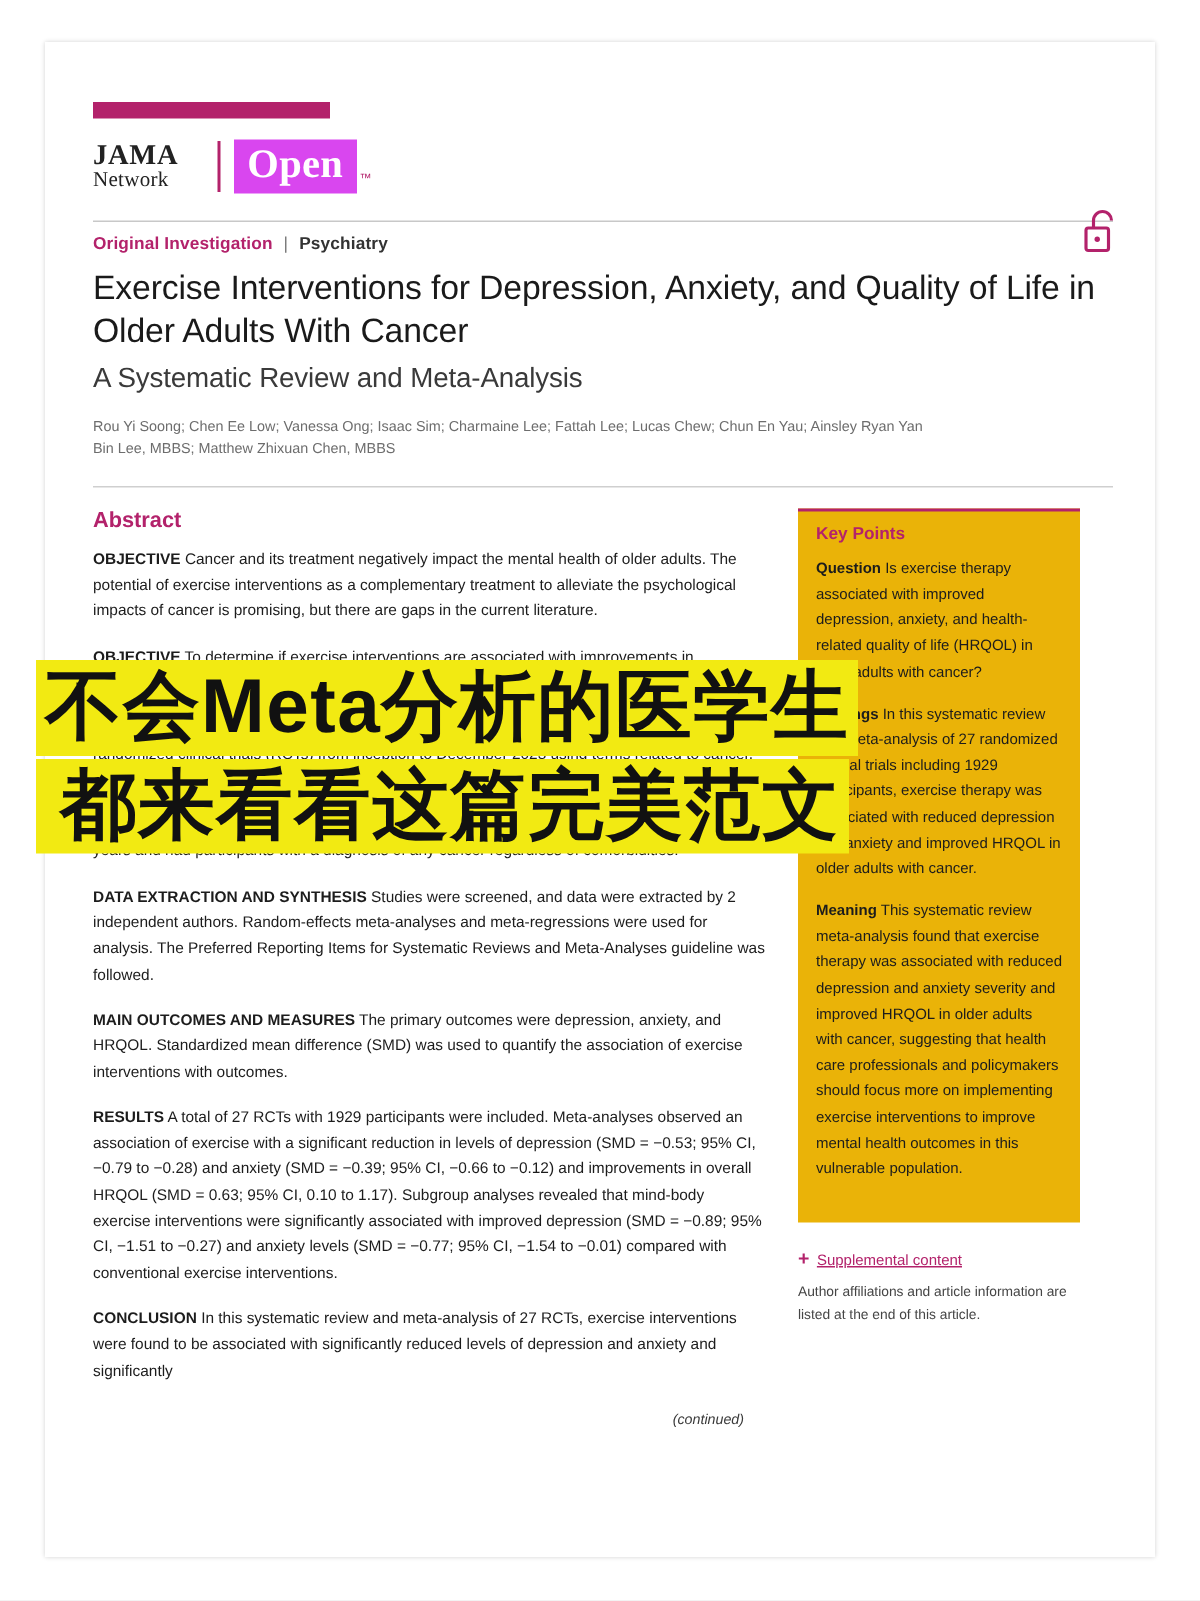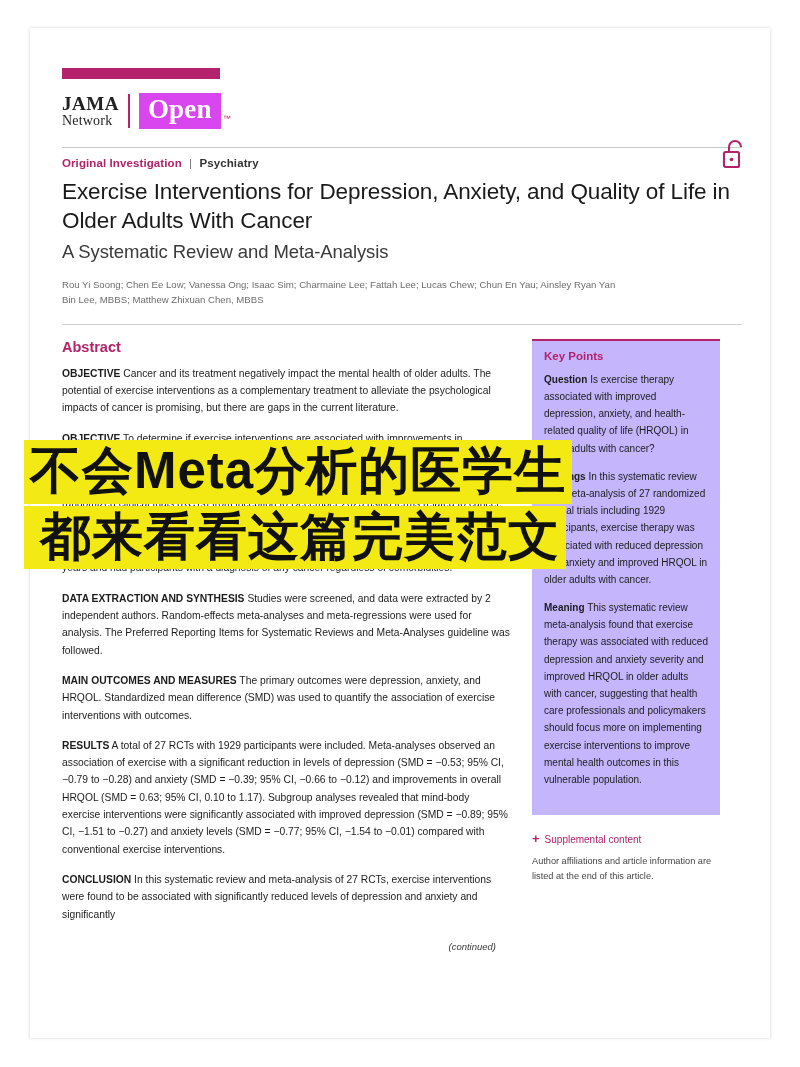--- a/index.html
+++ b/index.html
@@ -39,21 +39,21 @@
     margin-bottom: 14px;
   }
   .logo-row {
     display: flex;
     align-items: center;
   }
   .logo-left {
     font-family: "Liberation Serif", serif;
     line-height: 1.02;
     color: #222;
-    padding-right: 9px;
+    padding-right: 26px;
     border-right: 2px solid #b3226b;
   }
   .logo-jama {
     font-size: 19px;
     font-weight: bold;
     letter-spacing: 0.5px;
   }
   .logo-network {
     font-size: 14px;
     letter-spacing: 0.2px;
@@ -156,21 +156,21 @@
     font-size: 9.5px;
     font-style: italic;
     color: #3a3a3a;
     text-align: right;
     margin-top: 18px;
     padding-right: 14px;
   }
 
   
   .kp-box {
-    background: #c4b5fd;
+    background: #eab308;
     border-top: 2px solid #b3226b;
     padding: 9px 12px 16px 12px;
     box-sizing: border-box;
   }
   .kp-title {
     color: #b3226b;
     font-weight: bold;
     font-size: 11.5px;
     margin-bottom: 9px;
   }
@@ -187,21 +187,21 @@
     color: #b3226b;
     display: flex;
     align-items: baseline;
   }
   .suppl .plus {
     color: #b3226b;
     font-weight: bold;
     font-size: 13px;
     margin-right: 5px;
   }
-  .suppl .txt { }
+  .suppl .txt { text-decoration: underline; }
   .affil {
     margin-top: 8px;
     font-size: 9.2px;
     color: #454545;
     line-height: 1.62;
   }
 
   
   .overlay {
     position: absolute;

